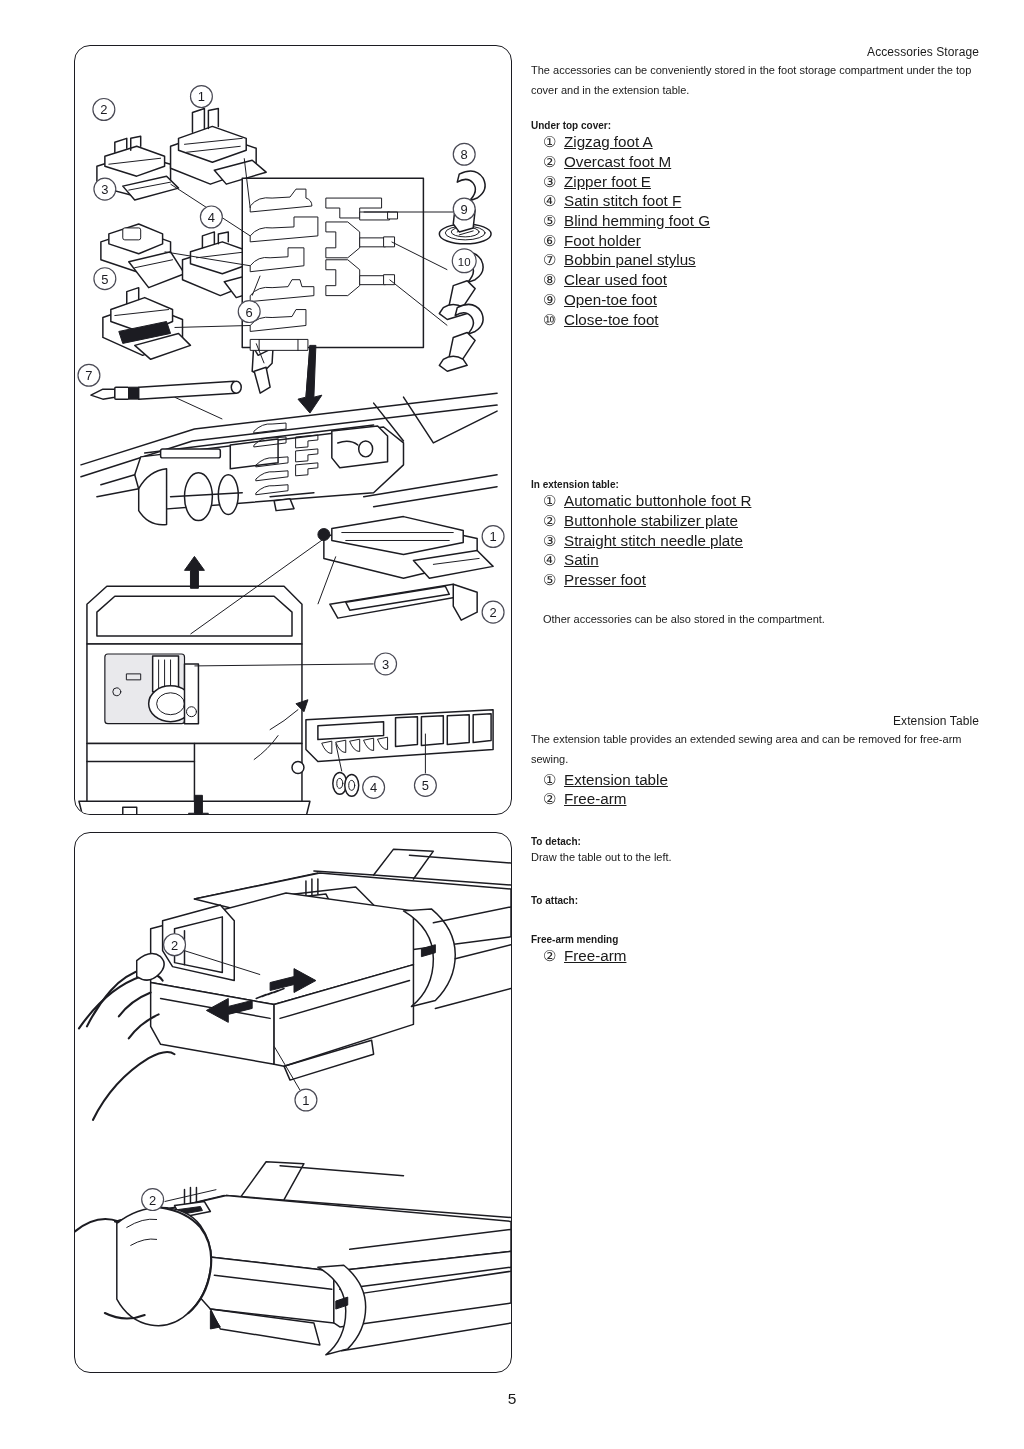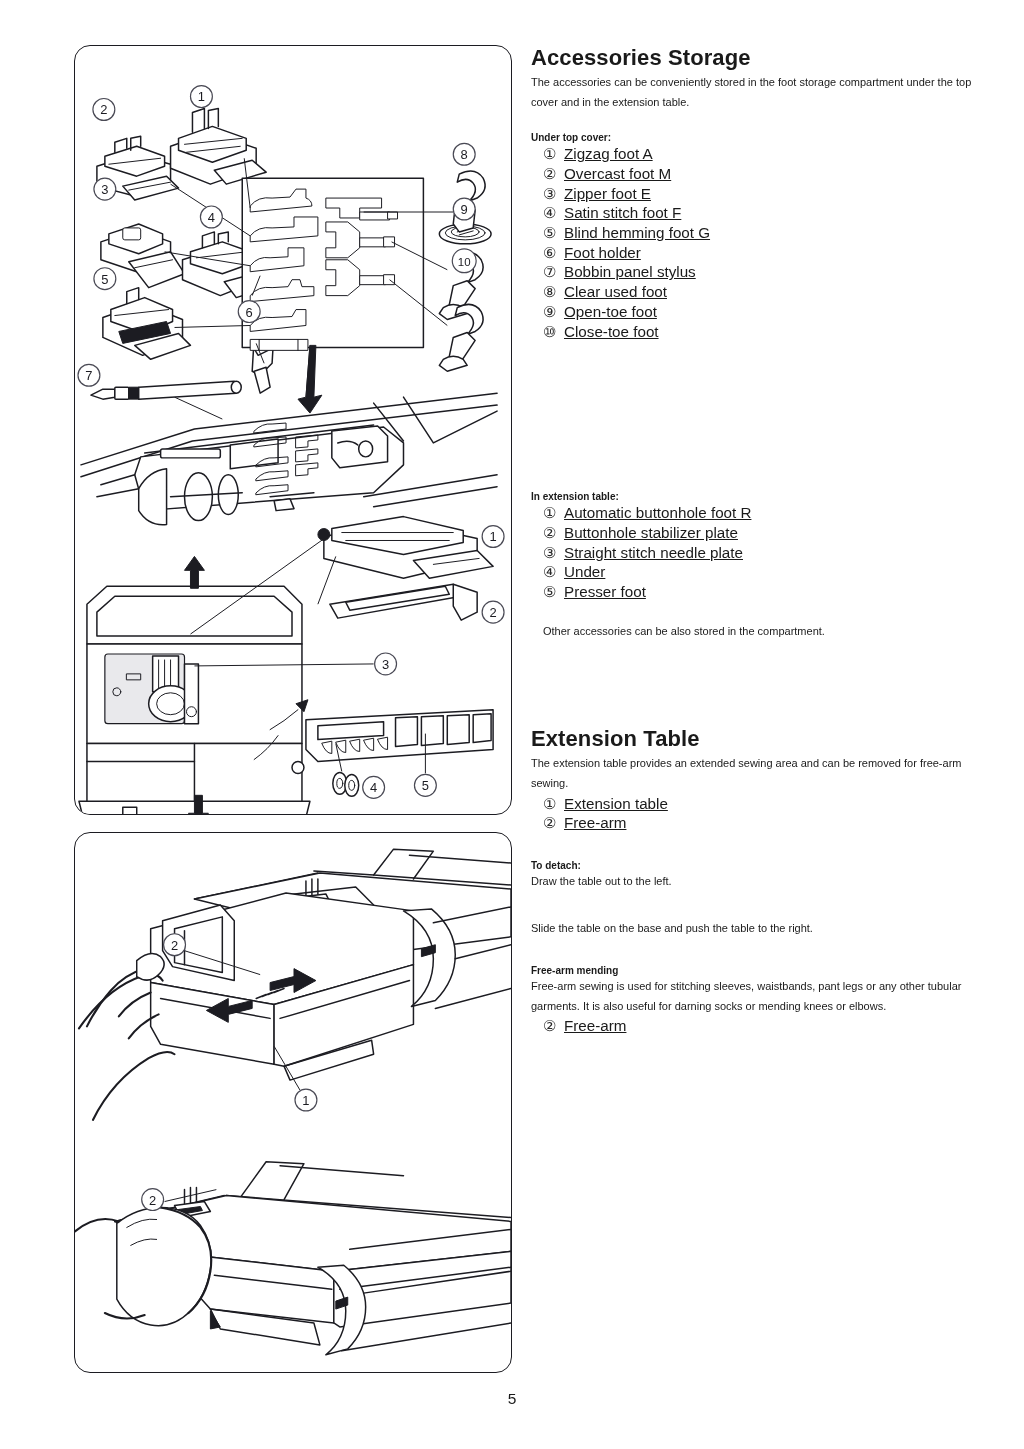--- a/index.html
+++ b/index.html
@@ -30,24 +30,25 @@
   .panel svg { display: block; width: 100%; height: 100%; }
 
   
   .textcol {
     position: absolute;
     left: 531px; top: 45px;
     width: 448px;
   }
   .sect { margin-bottom: 0; }
   h2.heading {
-    font-size: 22px;
-    font-weight: bold;
+    font-size: 12px;
+    font-weight: normal;
     margin: 0 0 2px 0;
     letter-spacing: .1px;
+    text-align: right;
   }
   h3.subheading {
     font-size: 10px;
     font-weight: bold;
     margin: 0 0 1px 0;
   }
   p.body {
     font-size: 11px;
     line-height: 19.6px;
     margin: 0;
@@ -555,21 +556,21 @@
         <li>
             <span class="cnum">②</span>
             <span class="itemtext">Buttonhole stabilizer plate</span>
           </li>
         <li>
             <span class="cnum">③</span>
             <span class="itemtext">Straight stitch needle plate</span>
           </li>
         <li>
             <span class="cnum">④</span>
-            <span class="itemtext">Under</span>
+            <span class="itemtext">Satin</span>
           </li>
         <li>
             <span class="cnum">⑤</span>
             <span class="itemtext">Presser foot</span>
           </li>
       </ol>
       <div class="gap-md"></div>
       <p class="body indent1">Other accessories can be also stored in the compartment.</p>
     </div>
 
@@ -593,28 +594,27 @@
     <div class="gap-lg"></div>
 
     <div class="sect">
       <h3 class="subheading">To detach:</h3>
       <p class="body">Draw the table out to the left.</p>
     </div>
 
     <div class="gap-lg"></div>
 
     <div class="sect">
-      <p class="body">Slide the table on the base and push the table to the right.</p>
+      <h3 class="subheading">To attach:</h3>
     </div>
 
     <div class="gap-lg"></div>
 
     <div class="sect">
       <h3 class="subheading">Free-arm mending</h3>
-      <p class="body">Free-arm sewing is used for stitching sleeves, waistbands, pant legs or any other tubular garments. It is also useful for darning socks or mending knees or elbows.</p>
       <ol class="numlist">
         <li>
             <span class="cnum">②</span>
             <span class="itemtext">Free-arm</span>
           </li>
       </ol>
     </div>
 
   </div>
 

